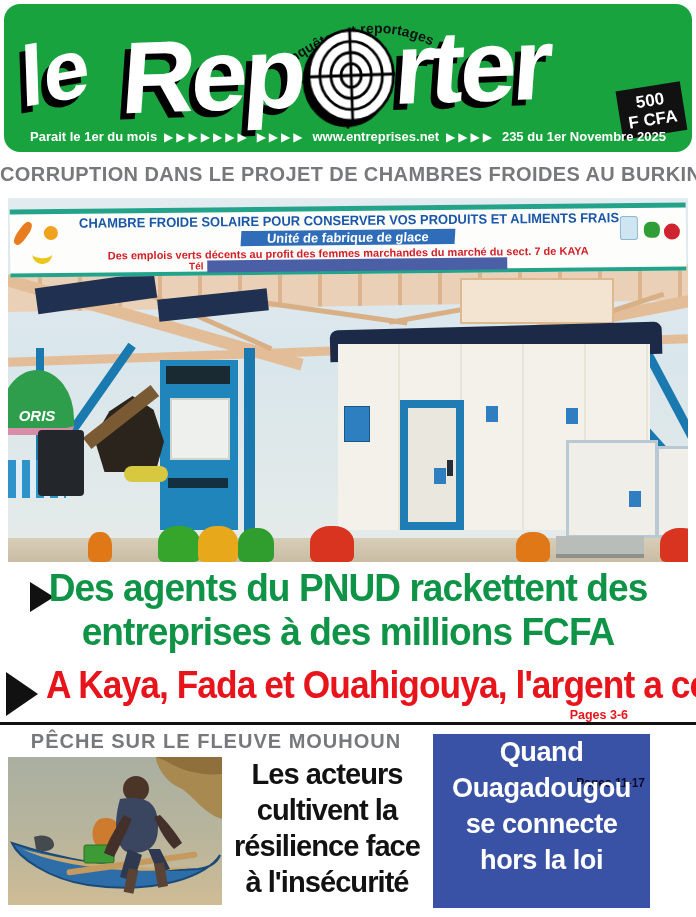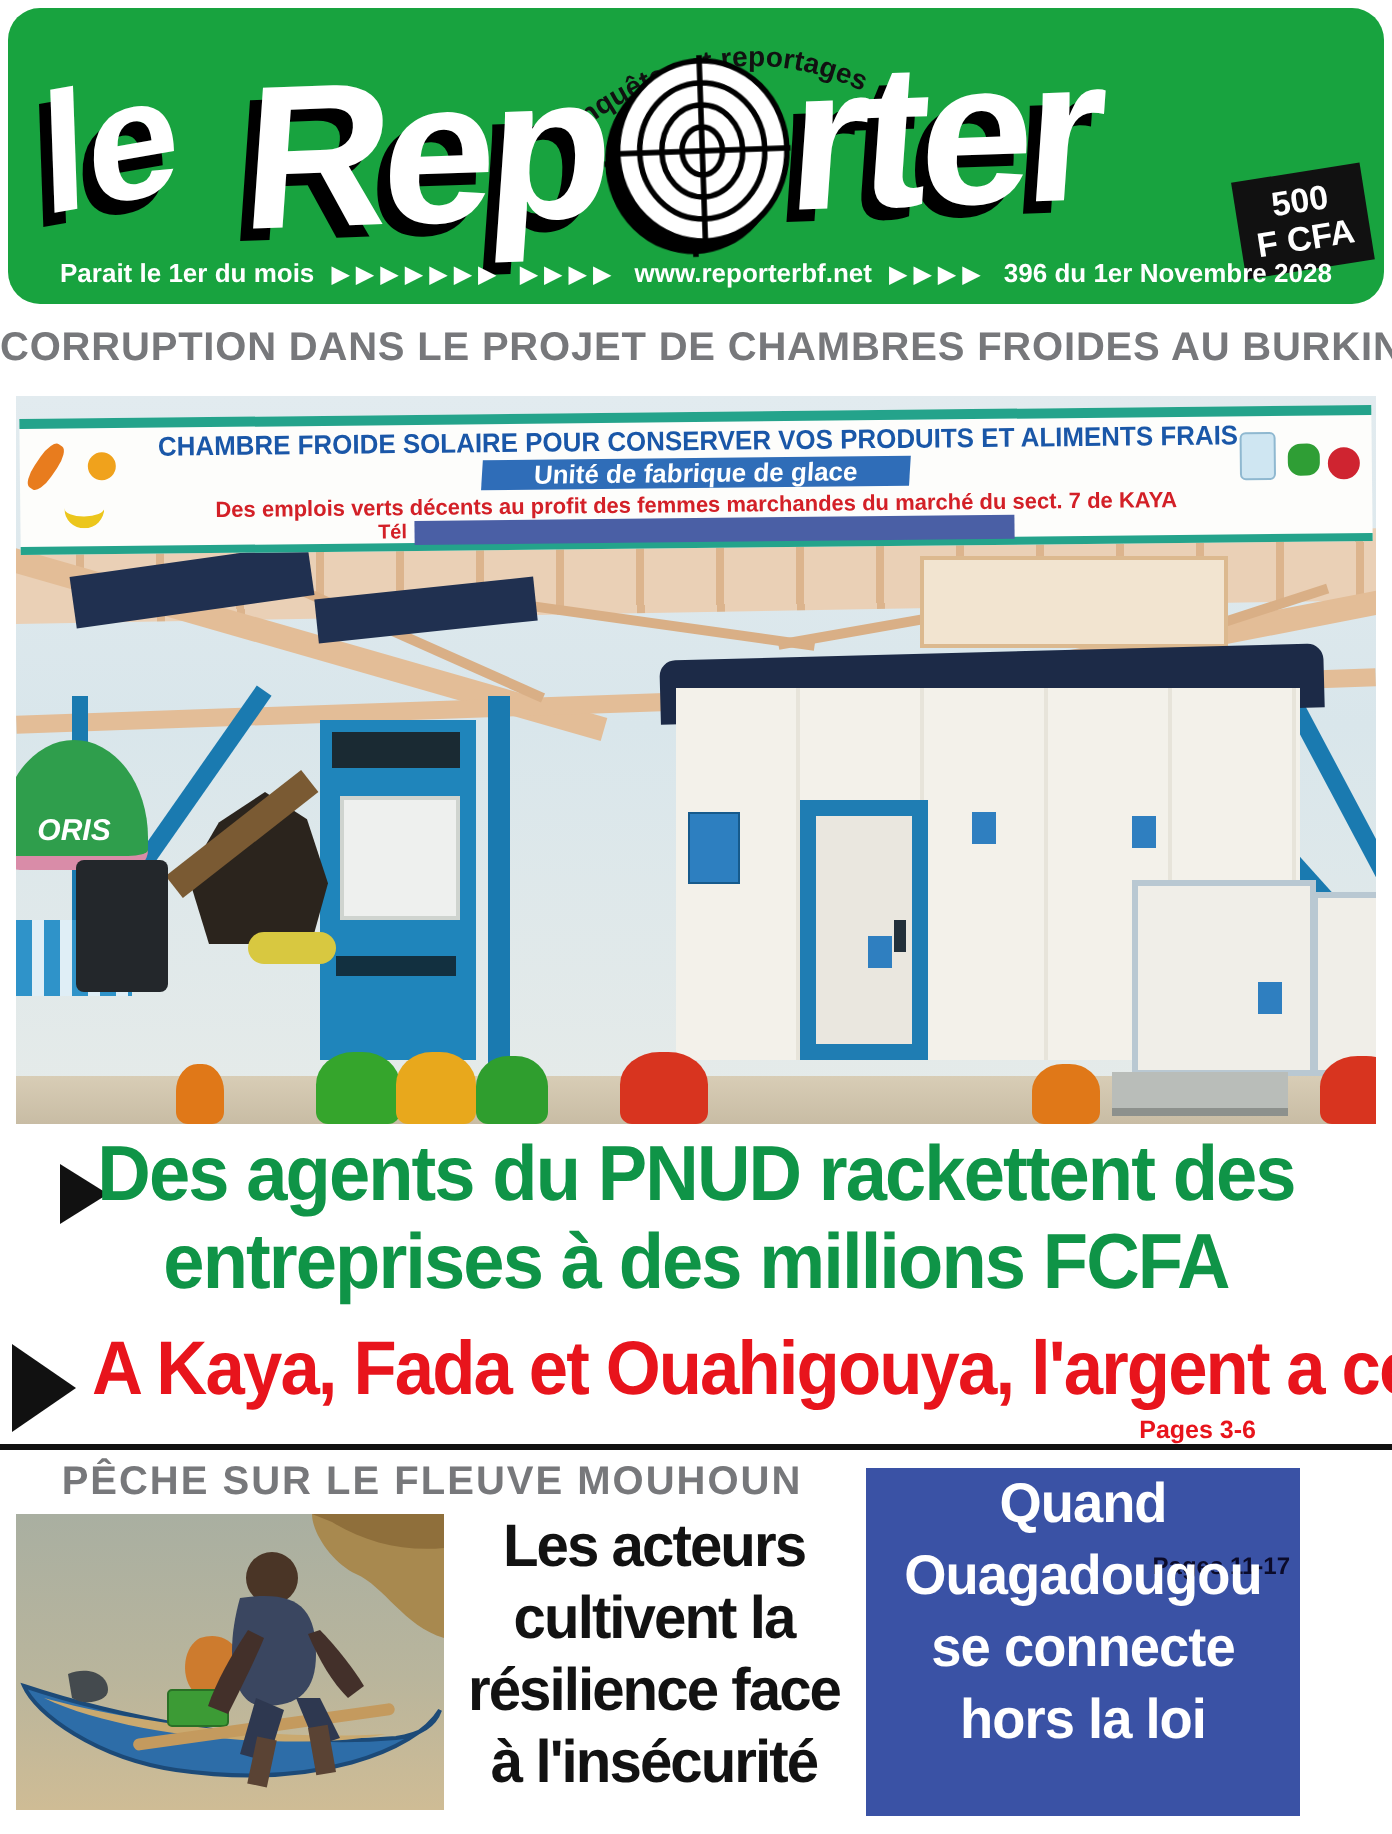--- a/index.html
+++ b/index.html
@@ -150,23 +150,23 @@
       <span class="logo-word">rter</span>
     </div>
     <div class="price-box">
       <div>500</div>
       <div>F CFA</div>
     </div>
     <div class="mast-footer">
       <span>Parait le 1er du mois</span>
       <span class="arrows">▶▶▶▶▶▶▶</span>
       <span class="arrows">▶▶▶▶</span>
-      <span>www.reporterbf.net</span>
+      <span>www.entreprises.net</span>
       <span class="arrows">▶▶▶▶</span>
-      <span>396 du 1er Novembre 2028</span>
+      <span>235 du 1er Novembre 2025</span>
     </div>
   </div>
 
   <div class="kicker">CORRUPTION DANS LE PROJET DE CHAMBRES FROIDES AU BURKINA</div>
 
   <div class="photo">
 
     <div class="roof-band"></div>
     <div class="beam" style="left:-10px;top:118px;width:310px;height:12px;transform:rotate(16deg);"></div>
     <div class="beam" style="left:368px;top:126px;width:330px;height:12px;transform:rotate(-11deg);"></div>

